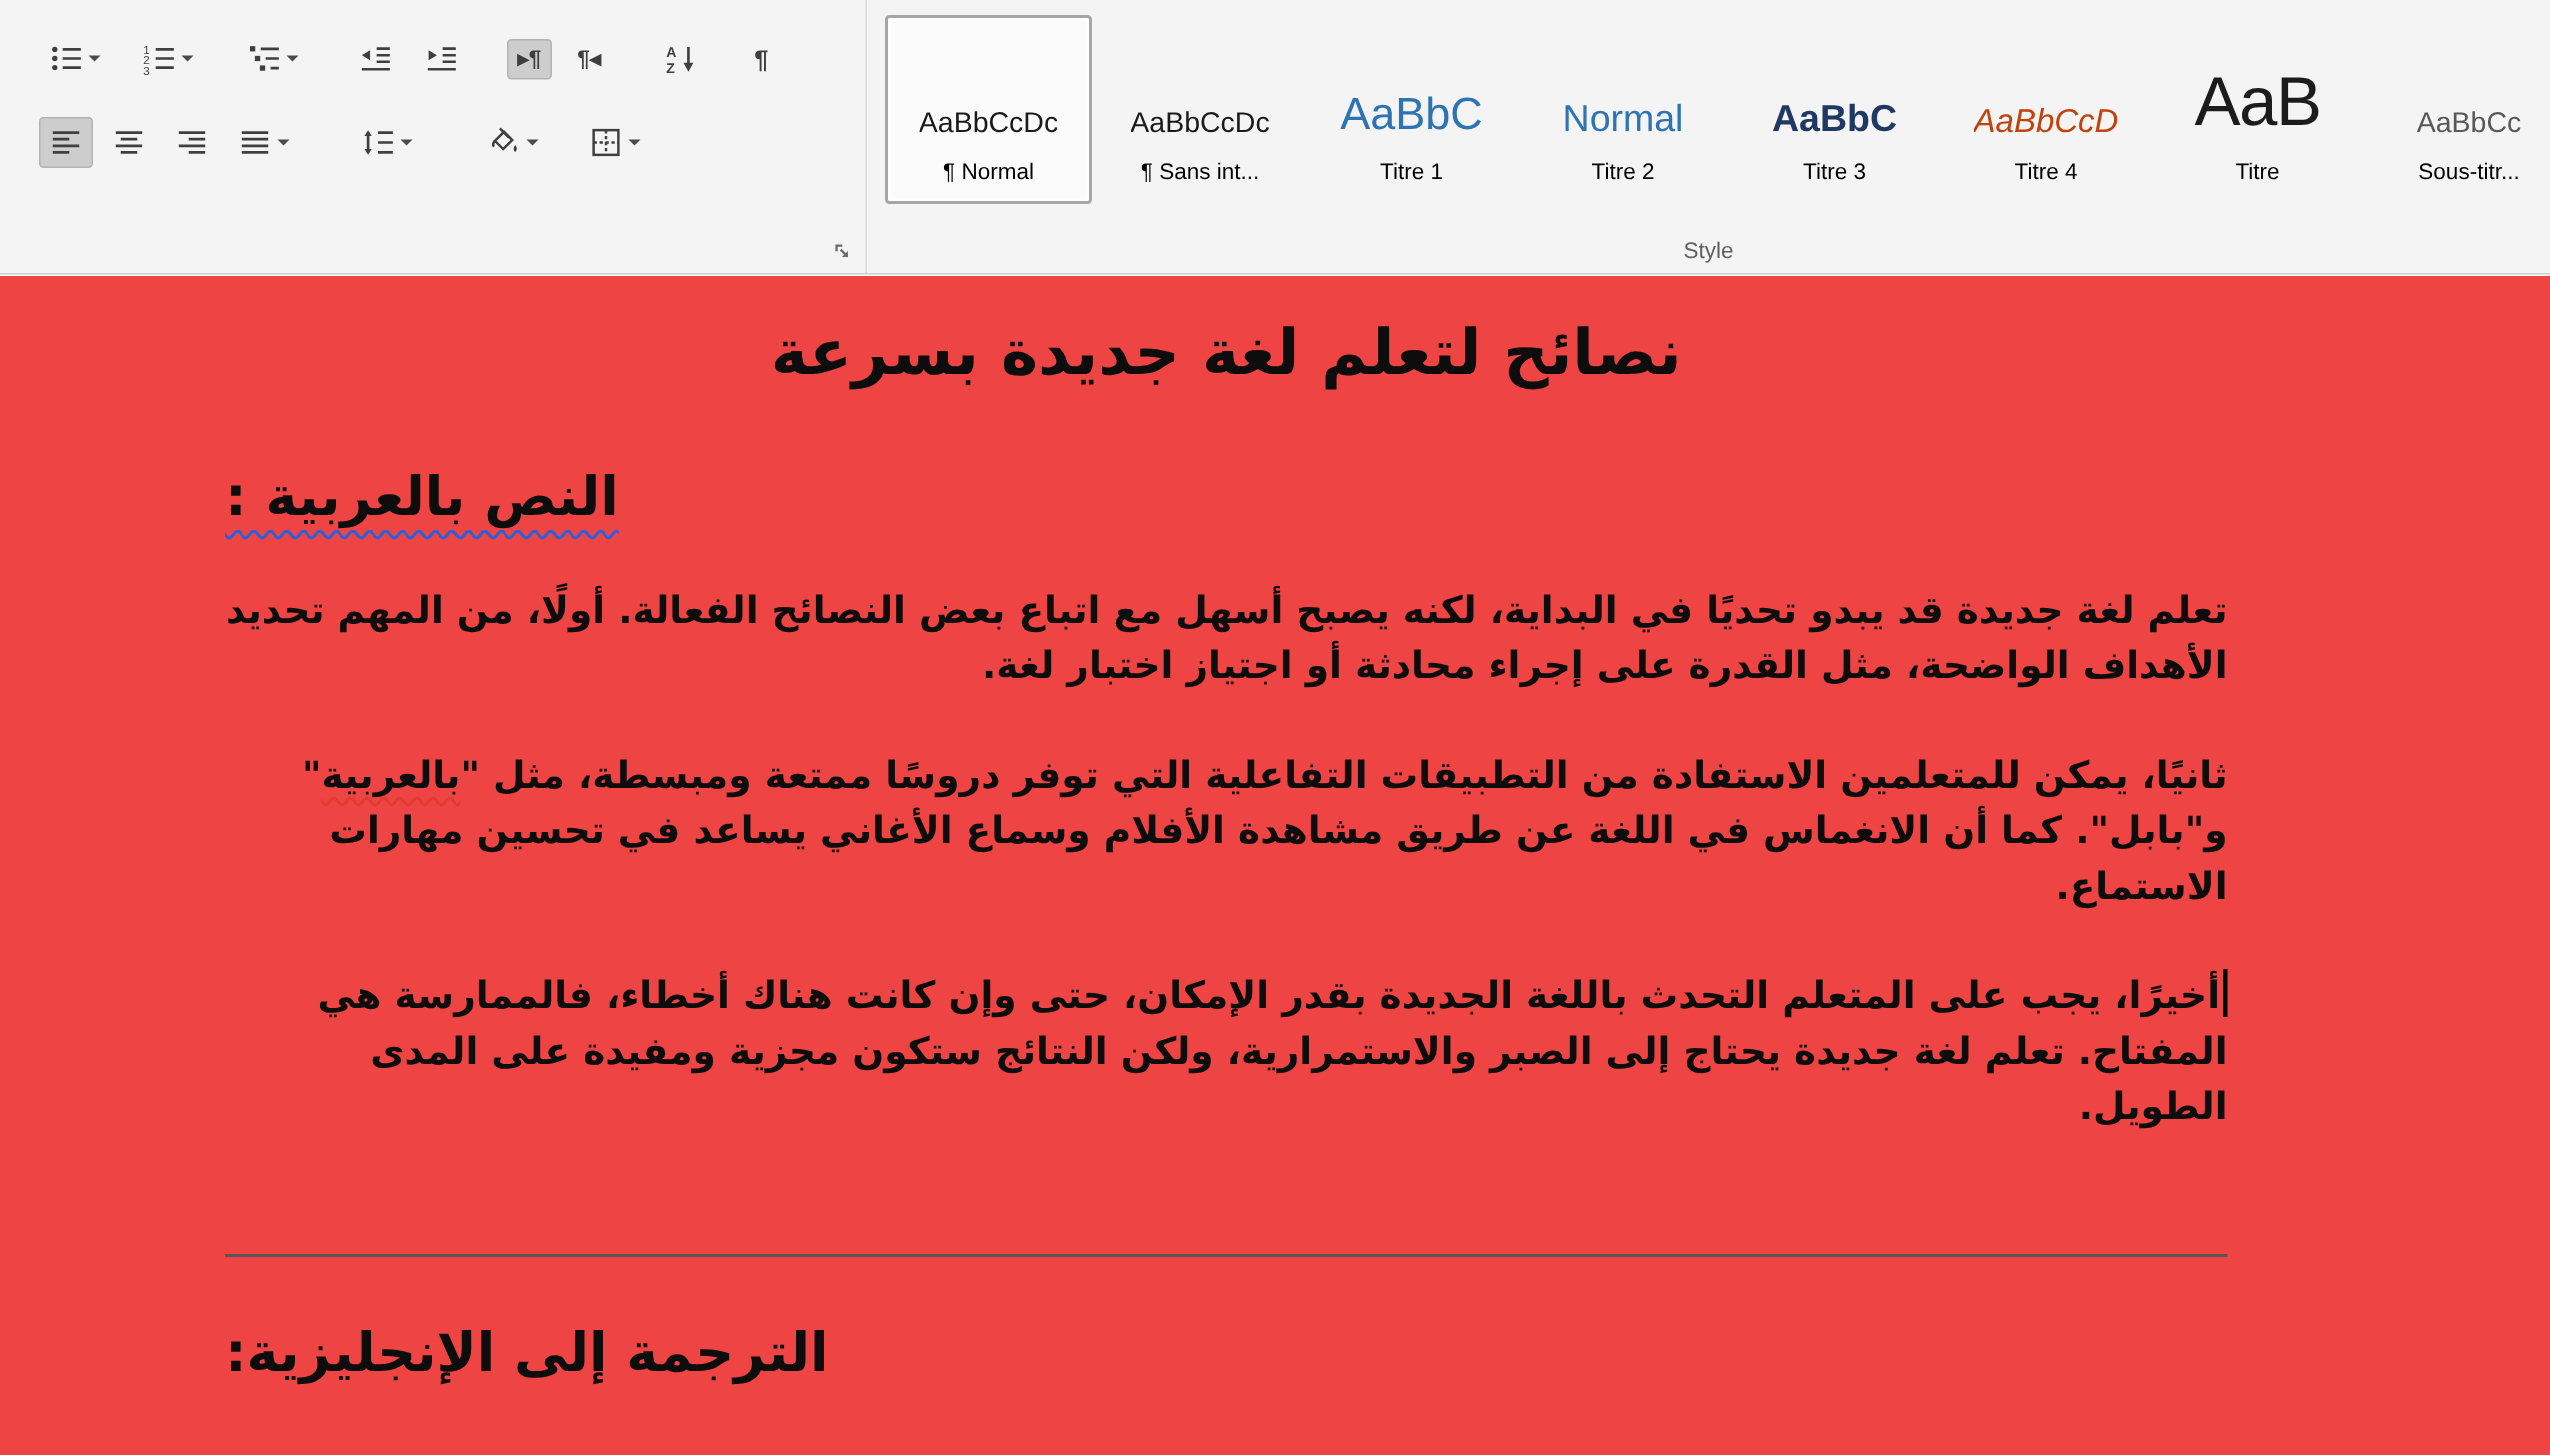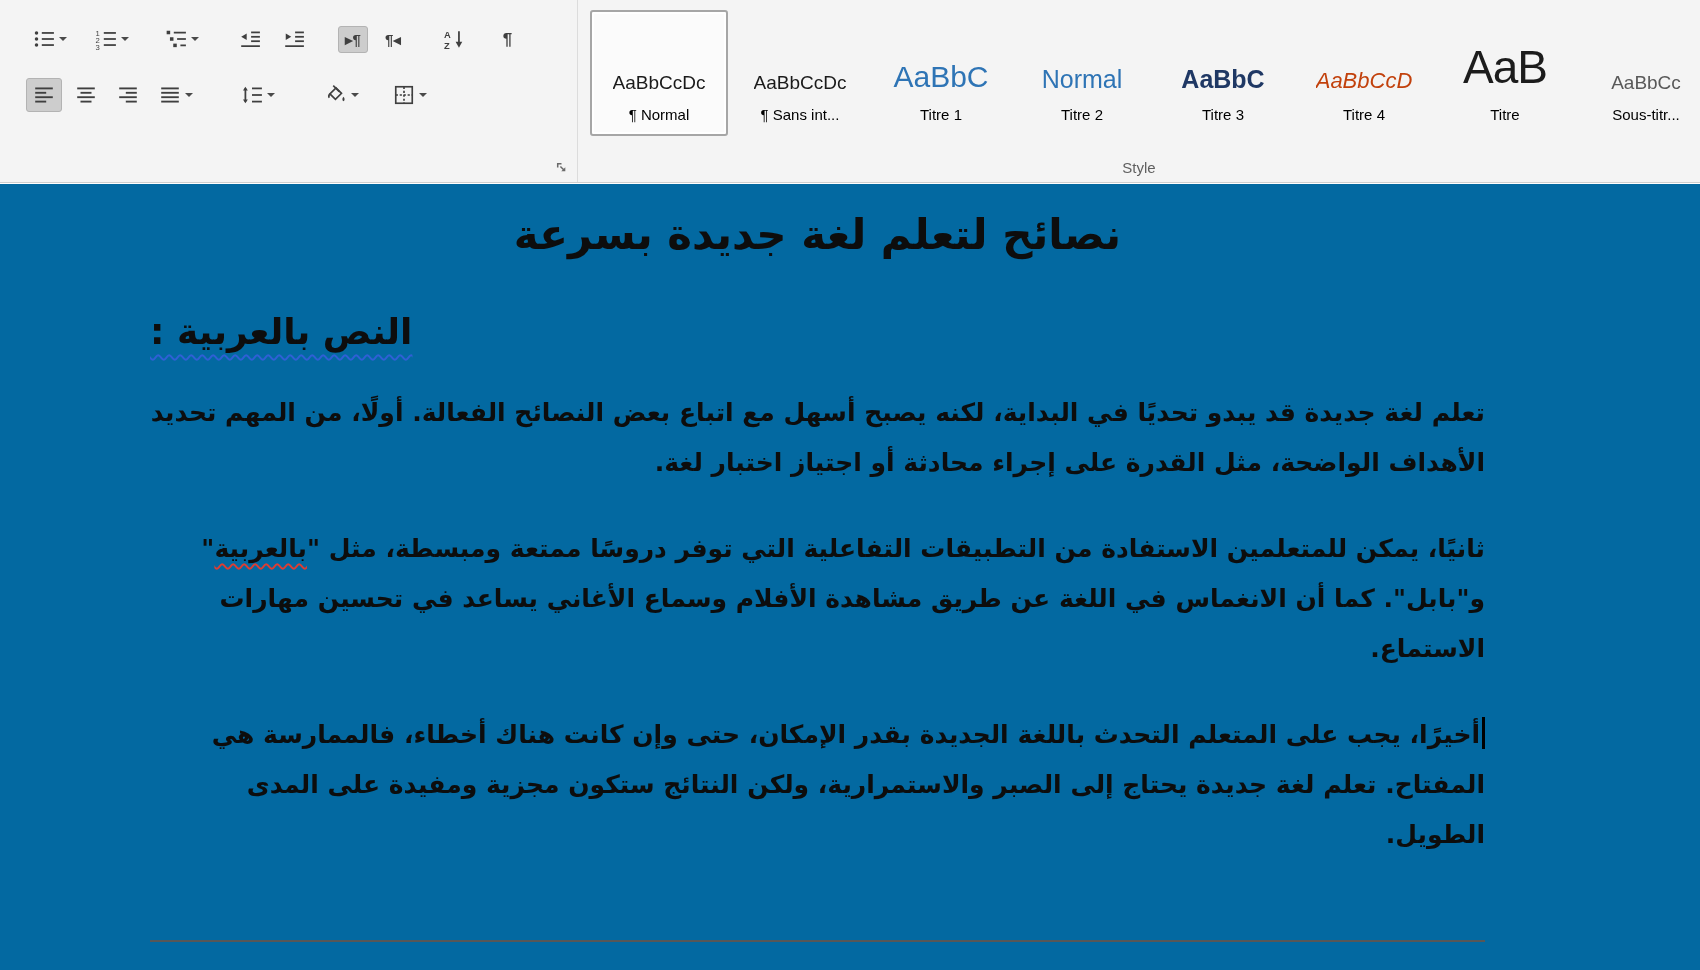--- a/index.html
+++ b/index.html
@@ -47,27 +47,27 @@
   .pv-normal   { font-size:19px; }
   .pv-nospace  { font-size:19px; }
   .pv-h1 { font-size:30px; color:#2e74b5; font-weight:300; }
   .pv-h2 { font-size:25px; color:#2e74b5; font-weight:300; }
   .pv-h3 { font-size:25px; color:#1f3864; font-weight:bold; }
   .pv-h4 { font-size:22px; color:#c2410c; font-style:italic; }
   .pv-title { font-size:46px; color:#1c1c1c; font-weight:300; letter-spacing:-1px; }
   .pv-subtitle { font-size:19px; color:#595959; }
 
   
-  .doc { position:absolute; top:184px; left:0; right:0; bottom:0; background:#0369a1; overflow:hidden; }
+  .doc { position:absolute; top:184px; left:0; right:0; bottom:0; background:#ef4444; overflow:hidden; }
   .doc-inner { margin:0 215px 0 150px; font-family:"DejaVu Sans", sans-serif; color:#0d0d0d; }
   .doc-title { margin-top:26px; font-size:42px; font-weight:700; text-align:center; direction:rtl; }
   .doc-h2 { margin-top:52px; font-size:36px; font-weight:700; direction:rtl; text-align:left; }
   .squiggle-blue { text-decoration:underline wavy #2f5fd6; text-decoration-thickness:2px;
                    text-underline-offset:10px; }
-  .doc-p { margin-top:36px; font-size:25px; font-weight:600; line-height:50px;
+  .doc-p { margin-top:36px; font-size:25px; font-weight:600; line-height:37px;
            direction:rtl; text-align:right; }
   .squiggle-red { text-decoration:underline wavy #e03c31; text-decoration-thickness:2px;
                   text-underline-offset:6px; }
   .doc-hr { margin-top:80px; border:none; border-top:2px solid #575757; }
   .doc-h2.translation { margin-top:44px; }
   .cursor-bar { display:inline-block; width:3px; height:32px; background:#000;
                 vertical-align:-6px; margin-left:2px; }
 </style>
 </head>
 <body>

